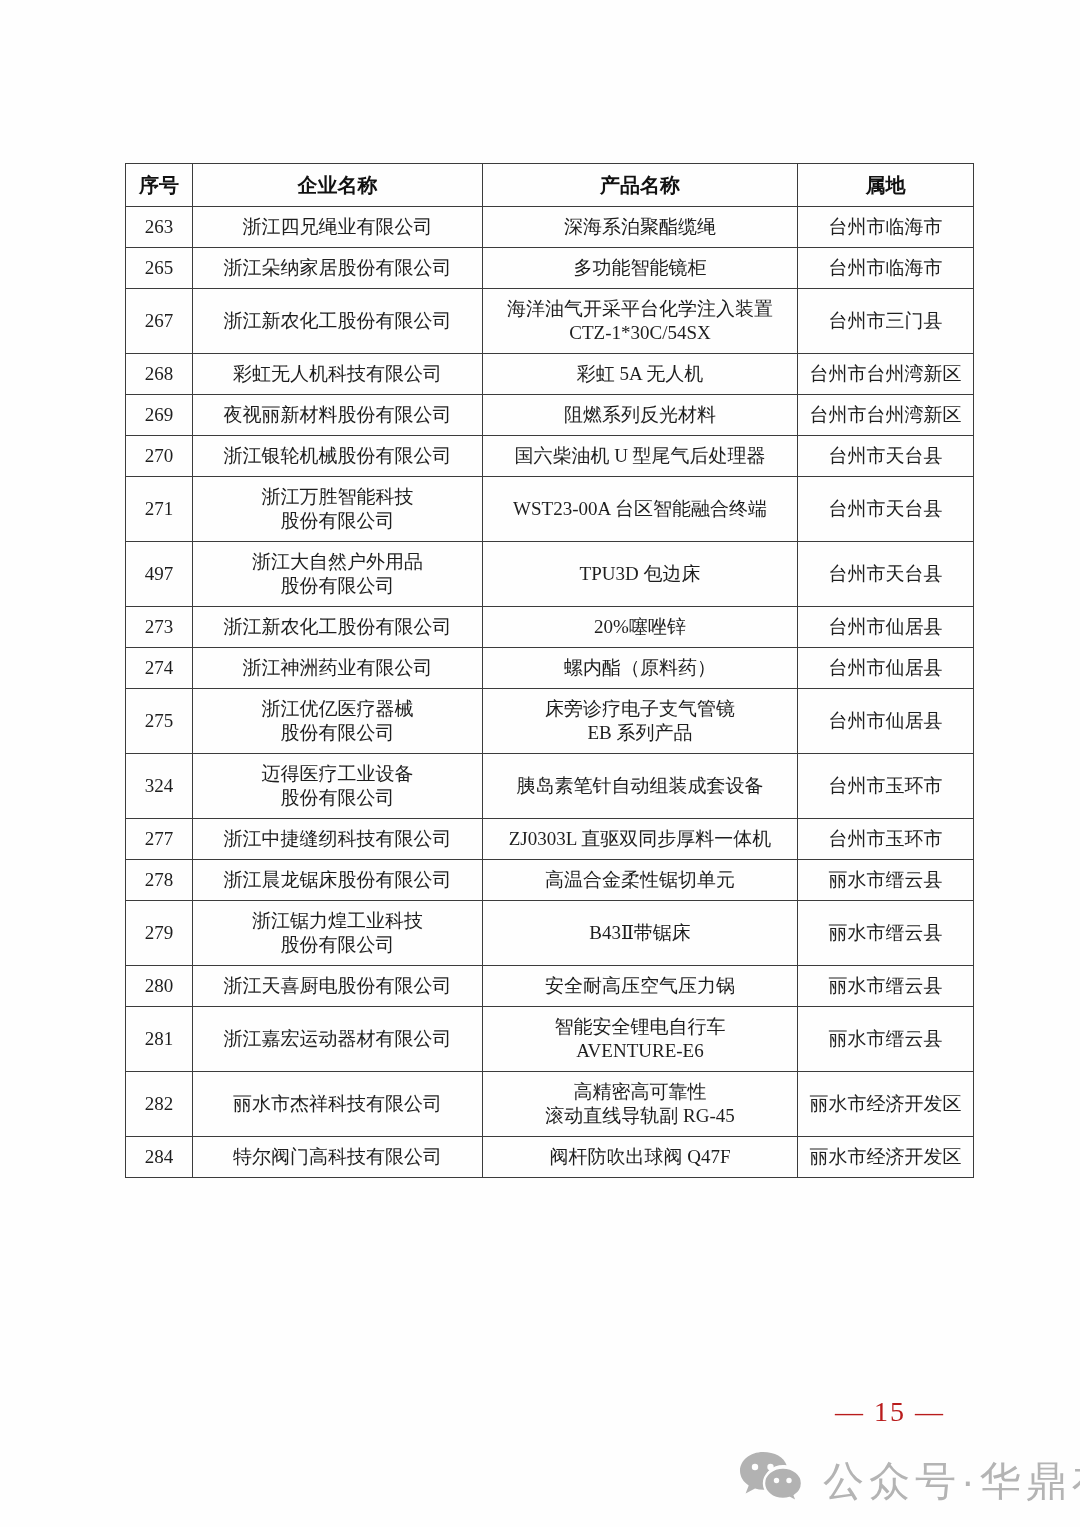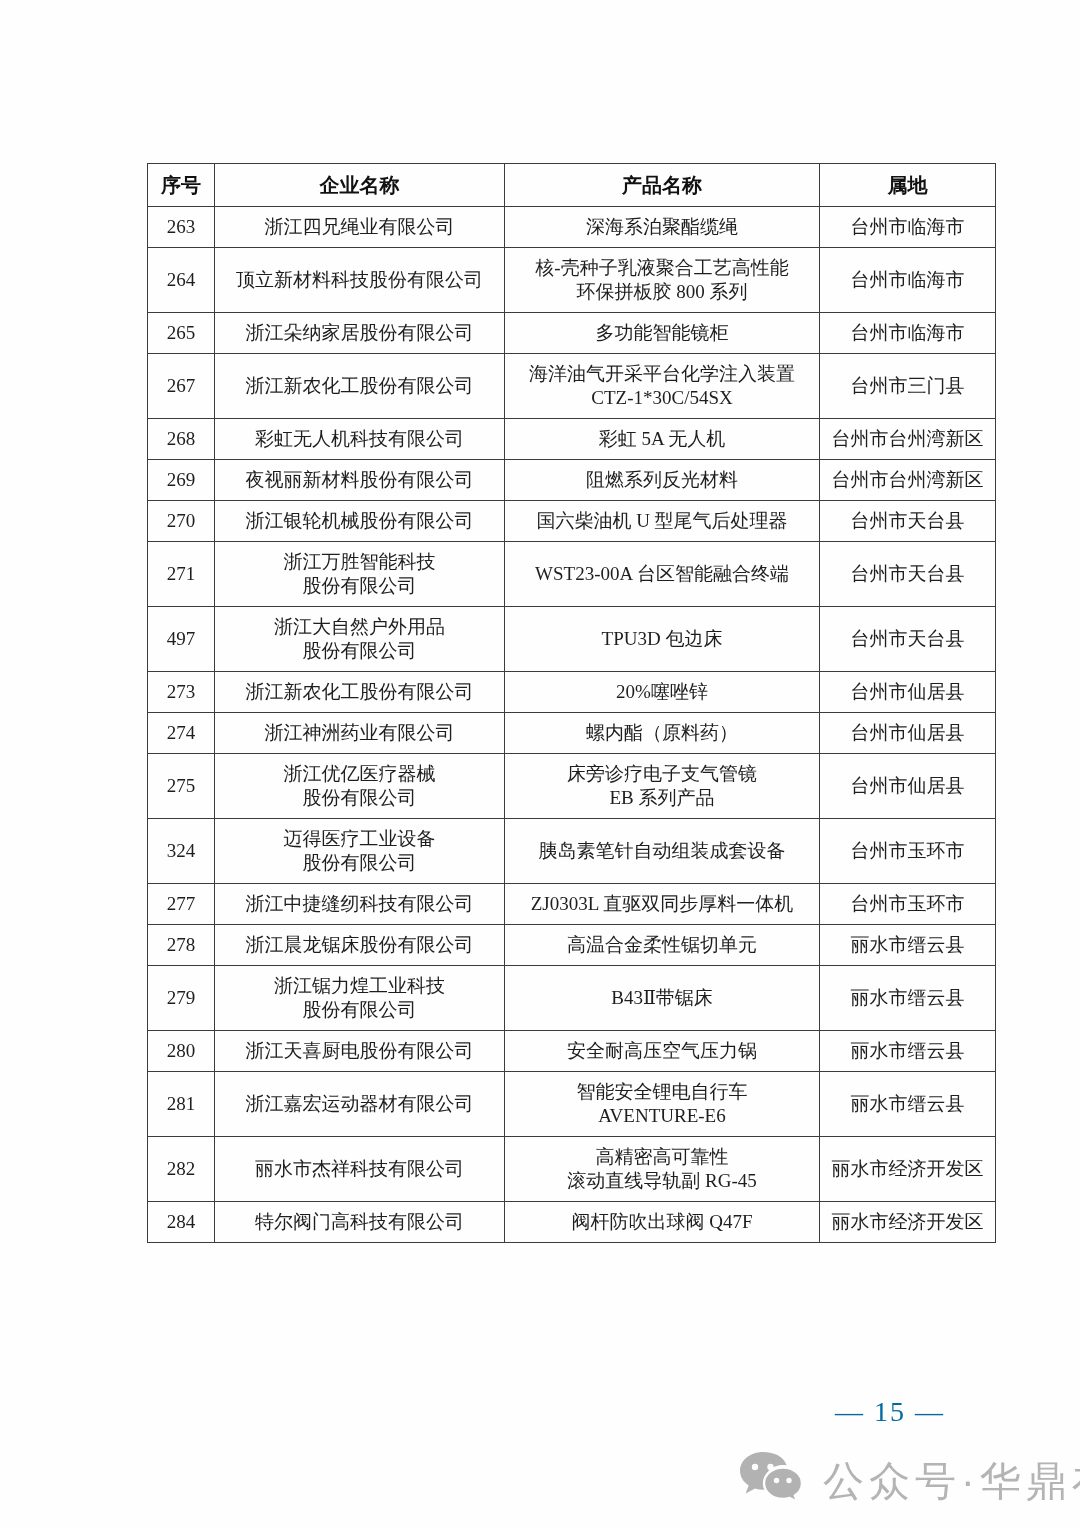--- a/index.html
+++ b/index.html
@@ -16,21 +16,20 @@
     font-family: "Liberation Serif", "DejaVu Serif", serif;
     color: #1e1e1e;
   }
   table.product-table {
     position: absolute;
     left: 125px;
     top: 163px;
     width: 848px;
     border-collapse: collapse;
     table-layout: fixed;
-    margin-left: 22px;
   }
   .product-table th,
   .product-table td {
     border: 1.6px solid #3c3c3c;
     text-align: center;
     vertical-align: middle;
     padding: 8px 4px;
     line-height: 24px;
     font-size: 19px;
     white-space: pre-line;
@@ -44,21 +43,21 @@
     color: #111111;
   }
   .page-number {
     position: absolute;
     top: 1396px;
     left: 788px;
     width: 204px;
     text-align: center;
     font-size: 28px;
     letter-spacing: 2px;
-    color: #0369a1;
+    color: #b91c1c;
   }
   .watermark {
     position: absolute;
     top: 1450px;
     left: 737px;
     display: flex;
     align-items: center;
     gap: 14px;
     color: #b4b4b4;
   }
@@ -91,27 +90,20 @@
       </tr>
     </thead>
     <tbody id="table-body">
         <tr>
           <td>263</td>
           <td>浙江四兄绳业有限公司</td>
           <td>深海系泊聚酯缆绳</td>
           <td>台州市临海市</td>
         </tr>
         <tr>
-          <td>264</td>
-          <td>顶立新材料科技股份有限公司</td>
-          <td>核-壳种子乳液聚合工艺高性能
-环保拼板胶 800 系列</td>
-          <td>台州市临海市</td>
-        </tr>
-        <tr>
           <td>265</td>
           <td>浙江朵纳家居股份有限公司</td>
           <td>多功能智能镜柜</td>
           <td>台州市临海市</td>
         </tr>
         <tr>
           <td>267</td>
           <td>浙江新农化工股份有限公司</td>
           <td>海洋油气开采平台化学注入装置
 CTZ-1*30C/54SX</td>

